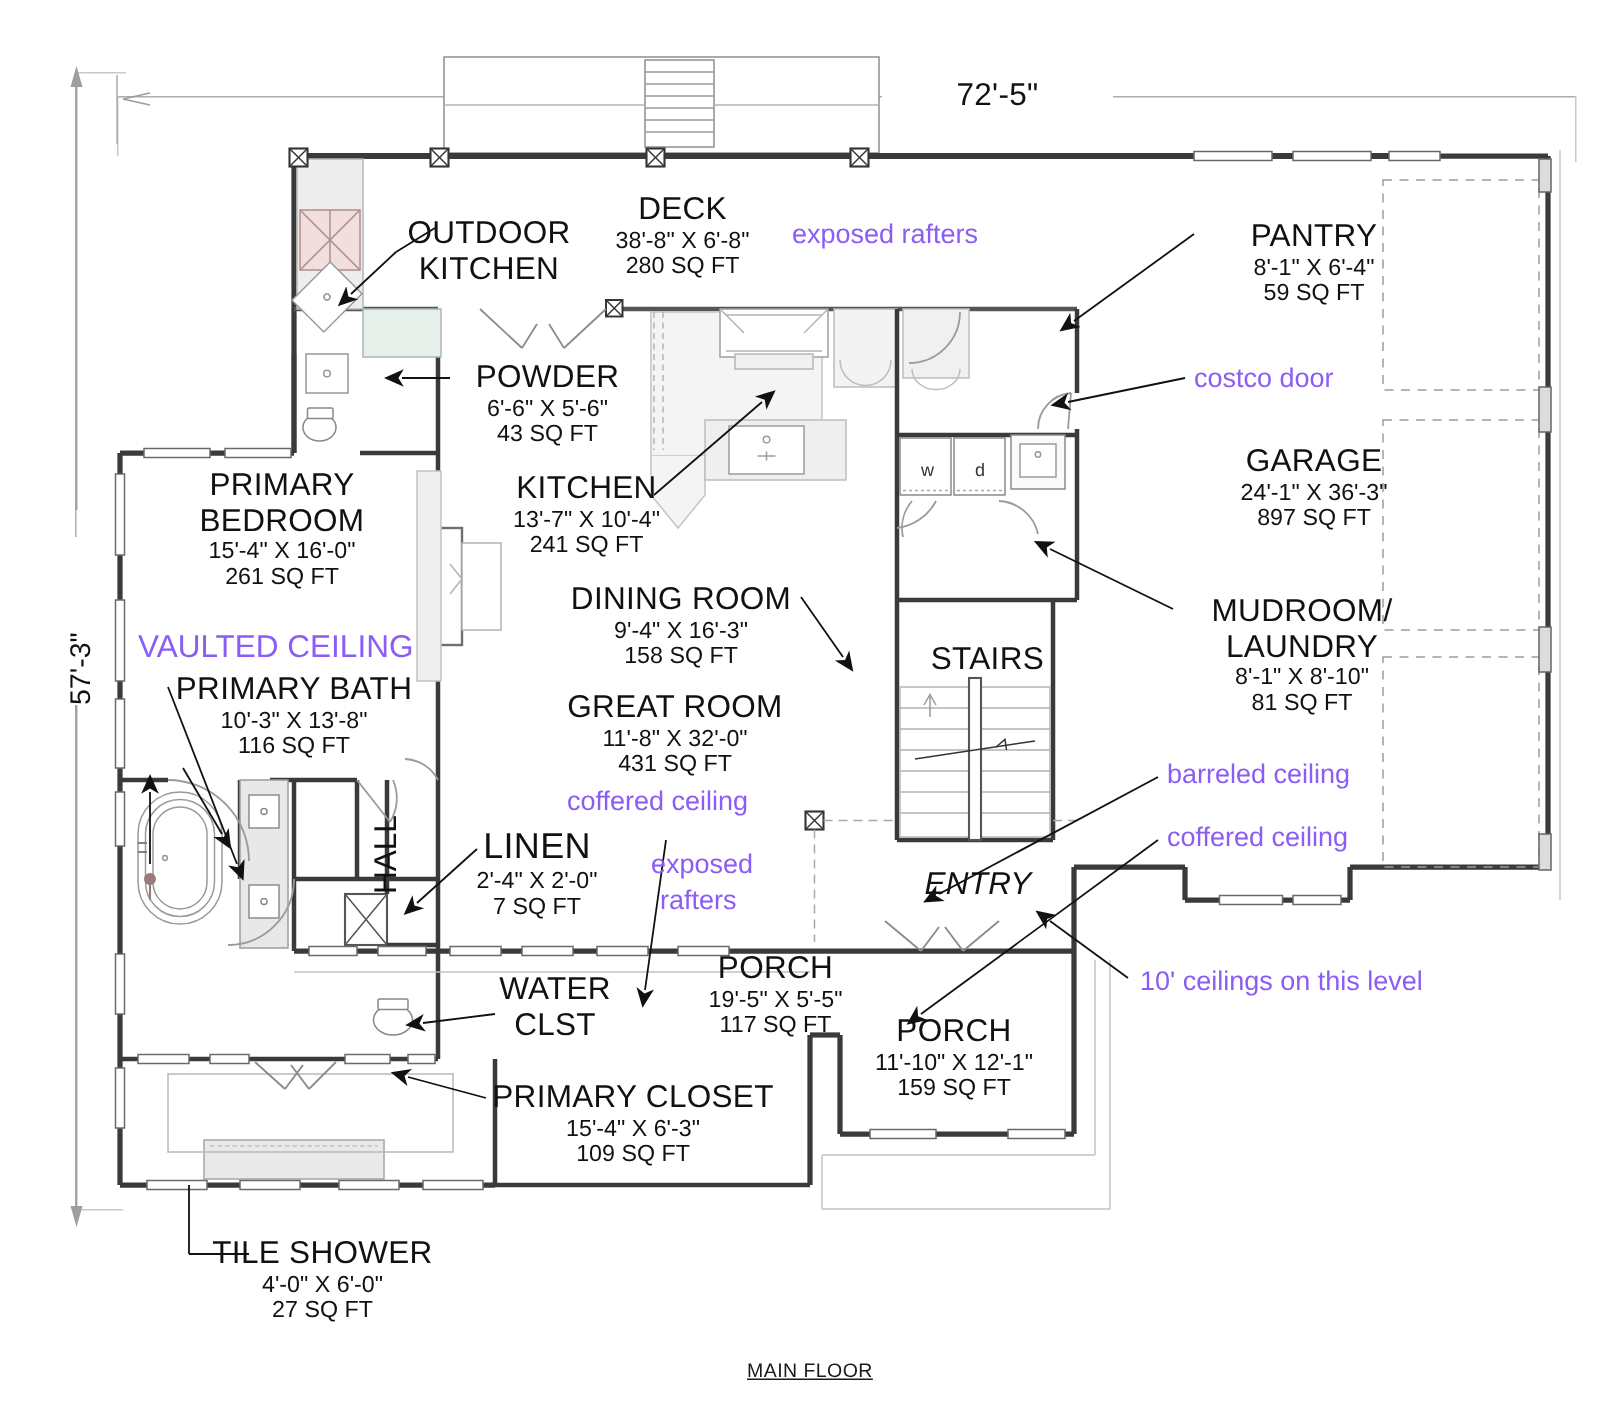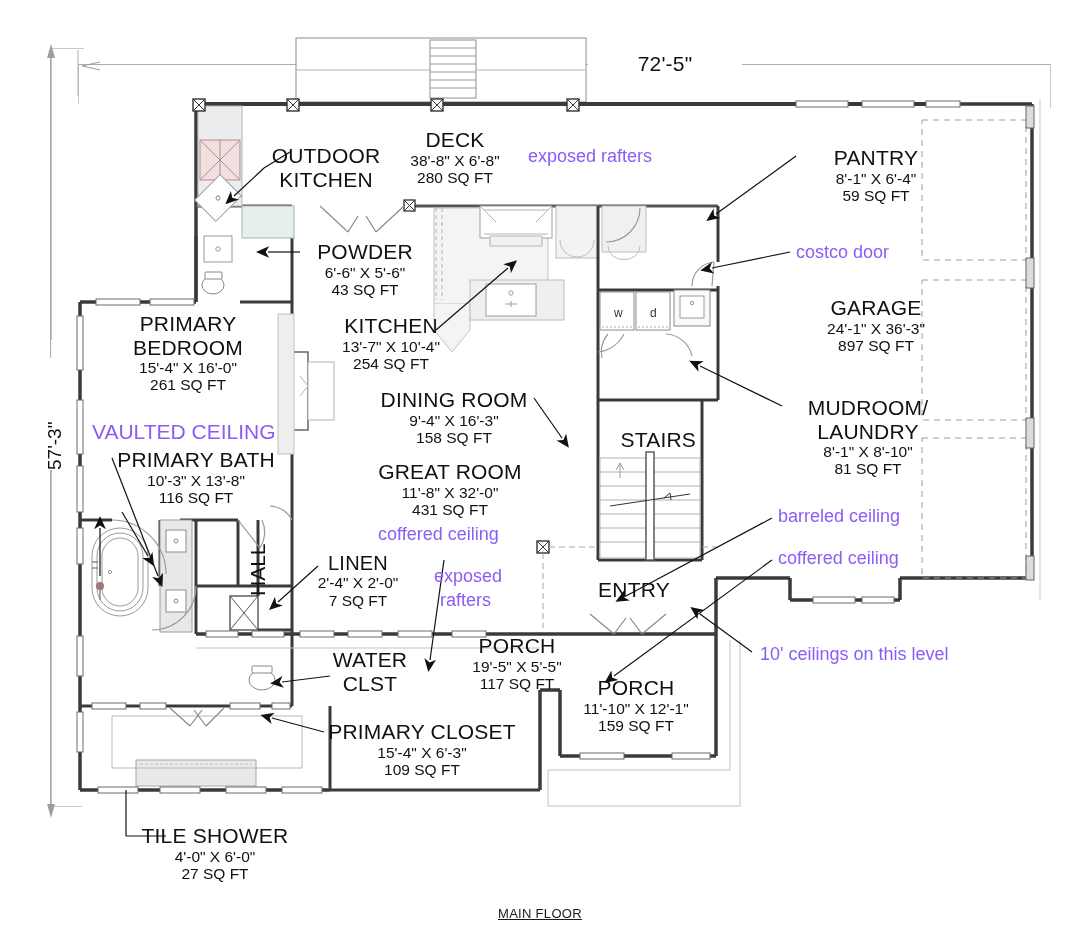--- a/index.html
+++ b/index.html
@@ -515,21 +515,21 @@
     <div class="nm">PRIMARY</div>
     <div class="nm">BEDROOM</div>
     <div class="dim">15'-4" X 16'-0"</div>
     <div class="sf">261 SQ FT</div>
   </div>
   <div class="note" style="left:92px;top:400px;font-size:21px;margin-top:20px;">VAULTED CEILING</div>
 
   <div class="lbl" style="left:320px;top:314px;width:142px;">
     <div class="nm">KITCHEN</div>
     <div class="dim">13'-7" X 10'-4"</div>
-    <div class="sf">254 SQ FT</div>
+    <div class="sf">241 SQ FT</div>
   </div>
 
   <div class="lbl" style="left:372px;top:388px;width:164px;">
     <div class="nm">DINING ROOM</div>
     <div class="dim">9'-4" X 16'-3"</div>
     <div class="sf">158 SQ FT</div>
   </div>
 
   <div class="lbl" style="left:784px;top:396px;width:168px;">
     <div class="nm">MUDROOM/</div>
@@ -549,26 +549,26 @@
     <div class="dim">11'-8" X 32'-0"</div>
     <div class="sf">431 SQ FT</div>
   </div>
   <div class="note" style="left:378px;top:524px;">coffered ceiling</div>
 
   <div class="lbl" style="left:610px;top:428px;width:86px;text-align:right;">
     <div class="nm">STAIRS</div>
   </div>
 
   <div class="lbl small" style="left:300px;top:552px;width:116px;">
-    <div class="nm" style="font-size:20px;">LINEN</div>
+    <div class="nm" style="font-size:24px;">LINEN</div>
     <div class="dim">2'-4" X 2'-0"</div>
     <div class="sf">7 SQ FT</div>
   </div>
 
-  <div class="lbl" style="left:590px;top:578px;width:88px;">
+  <div class="lbl" style="left:608px;top:578px;width:88px;font-style:italic;">
     <div class="nm">ENTRY</div>
   </div>
 
   <div class="note" style="left:434px;top:566px;">exposed</div>
   <div class="note" style="left:440px;top:590px;">rafters</div>
 
   <div class="note" style="left:778px;top:506px;">barreled ceiling</div>
   <div class="note" style="left:778px;top:548px;">coffered ceiling</div>
 
   <div class="lbl" style="left:322px;top:648px;width:96px;">

